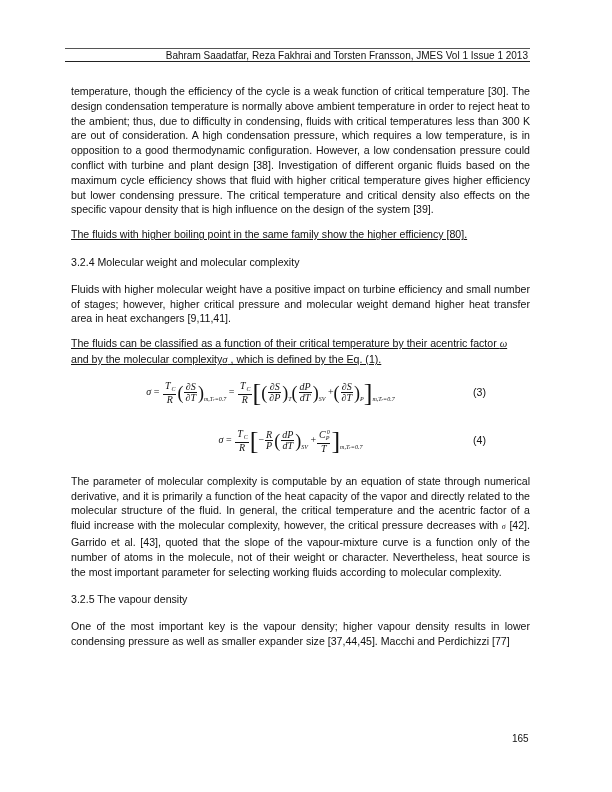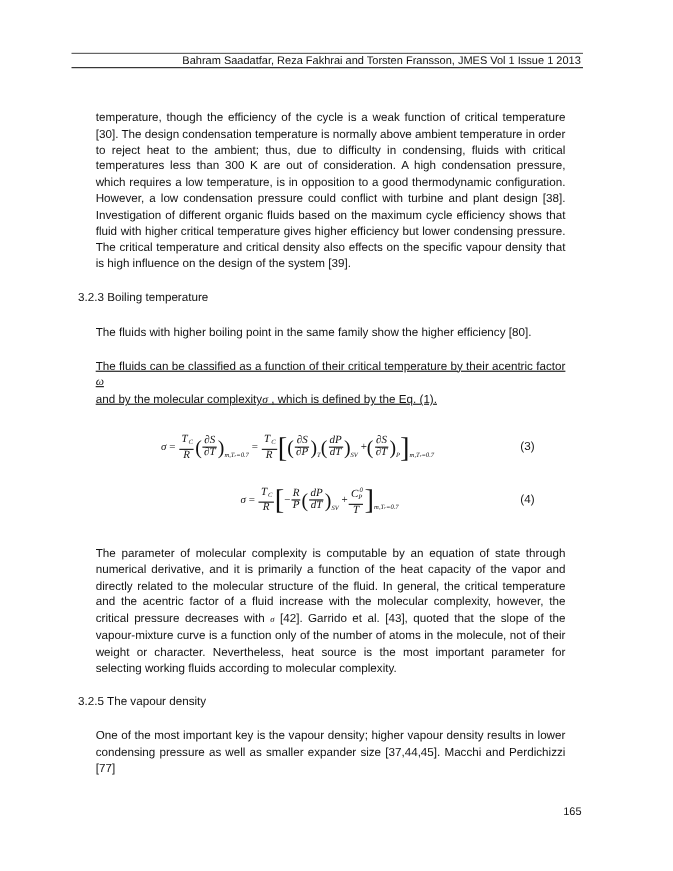--- a/index.html
+++ b/index.html
@@ -3,21 +3,21 @@
 <meta charset="utf-8">
 <style>
   html, body { margin:0; padding:0; background:#ffffff; }
   body { width:612px; height:792px; position:relative; overflow:hidden;
          font-family:"Liberation Sans", sans-serif; color:#111; }
   .rule { position:absolute; left:65px; width:465px; background:#222; }
   .rule.top { top:48px; height:1px; background:#555; }
   .rule.bottom { top:61px; height:1.3px; }
   .header-text { position:absolute; right:84px; top:50px; font-size:10px; color:#111; white-space:nowrap; }
   .content { position:absolute; left:71px; top:84px; width:459px; }
-  p.body { margin:16px; font-size:10.6px; line-height:14.8px; text-align:justify; }
+  p.body { margin:0; font-size:10.6px; line-height:14.8px; text-align:justify; }
   p.body + p.body { margin-top:10px;text-decoration:underline; }
   .heading { font-size:10.6px; line-height:14.8px; margin:13px 0 12px 0; }
   .math { font-family:"Liberation Serif", serif; font-style:italic; }
   .eq { position:relative; height:44px; font-family:"Liberation Serif", serif; font-size:10px; }
   .eq .body-eq { position:absolute; left:0; right:60px; text-align:center; top:4px; }
   .eq .num { position:absolute; right:44px; top:12px; font-family:"Liberation Sans", sans-serif; font-size:10.6px; font-style:normal; }
   .frac { display:inline-block; vertical-align:middle; text-align:center; margin:0 1px; }
   .frac span { display:block; line-height:10px; padding:0 1px; }
   .frac .n { border-bottom:0.8px solid #111; }
   .it { font-style:italic; }
@@ -30,23 +30,24 @@
 <body>
 
 <div class="rule top"></div>
 <div class="header-text">Bahram Saadatfar, Reza Fakhrai and Torsten Fransson, JMES Vol 1 Issue 1 2013</div>
 <div class="rule bottom"></div>
 
 <div class="content">
 
   <p class="body">temperature, though the efficiency of the cycle is a weak function of critical temperature [30]. The design condensation temperature is normally above ambient temperature in order to reject heat to the ambient; thus, due to difficulty in condensing, fluids with critical temperatures less than 300 K are out of consideration.  A high condensation pressure, which requires a low temperature, is in opposition to a good thermodynamic configuration. However, a low condensation pressure could conflict with turbine and plant design [38]. Investigation of different organic fluids based on the maximum cycle efficiency shows that fluid with higher critical temperature gives higher efficiency but lower condensing pressure. The critical temperature and critical density also effects on the specific vapour density that is high influence on the design of the system [39].</p>
 
-  <div class="heading">3.2.3 Boiling temperature</div>
   <p class="body">The fluids with higher boiling point in the same family show the higher efficiency [80].</p>
 
+  <div class="heading">3.2.4 Molecular weight and molecular complexity</div>
+  <p class="body">Fluids with higher molecular weight have a positive impact on turbine efficiency and small number of stages; however, higher critical pressure and molecular weight demand higher heat transfer area in heat exchangers [9,11,41].</p>
 
   <p class="body"><span>The fluids can be classified as a function of their critical temperature by their acentric factor </span><span class="math">ω</span><br><span> and by the molecular complexity</span><span class="math">σ</span><span> , which is defined by the Eq. (1).</span></p>
 
   <div class="eq" style="margin-top:6px;">
     <div class="body-eq">
       <span class="it">σ</span>
       <span>=</span>
       <span class="frac it"><span class="n"><span style="display:inline">T</span><sub class="s" style="vertical-align:-2px">C</sub></span><span>R</span></span><span class="paren">(</span><span class="frac it"><span class="n">∂S</span><span>∂T</span></span><span class="paren">)</span><sub class="s"><span>m,T</span><span style="font-size:4px">r</span><span>=0.7</span></sub>
       <span>=</span>
       <span class="frac it"><span class="n"><span style="display:inline">T</span><sub class="s" style="vertical-align:-2px">C</sub></span><span>R</span></span><span class="brack">[</span><span class="paren">(</span><span class="frac it"><span class="n">∂S</span><span>∂P</span></span><span class="paren">)</span><sub class="s">T</sub><span class="paren">(</span><span class="frac it"><span class="n">dP</span><span>dT</span></span><span class="paren">)</span><sub class="s">SV</sub>

